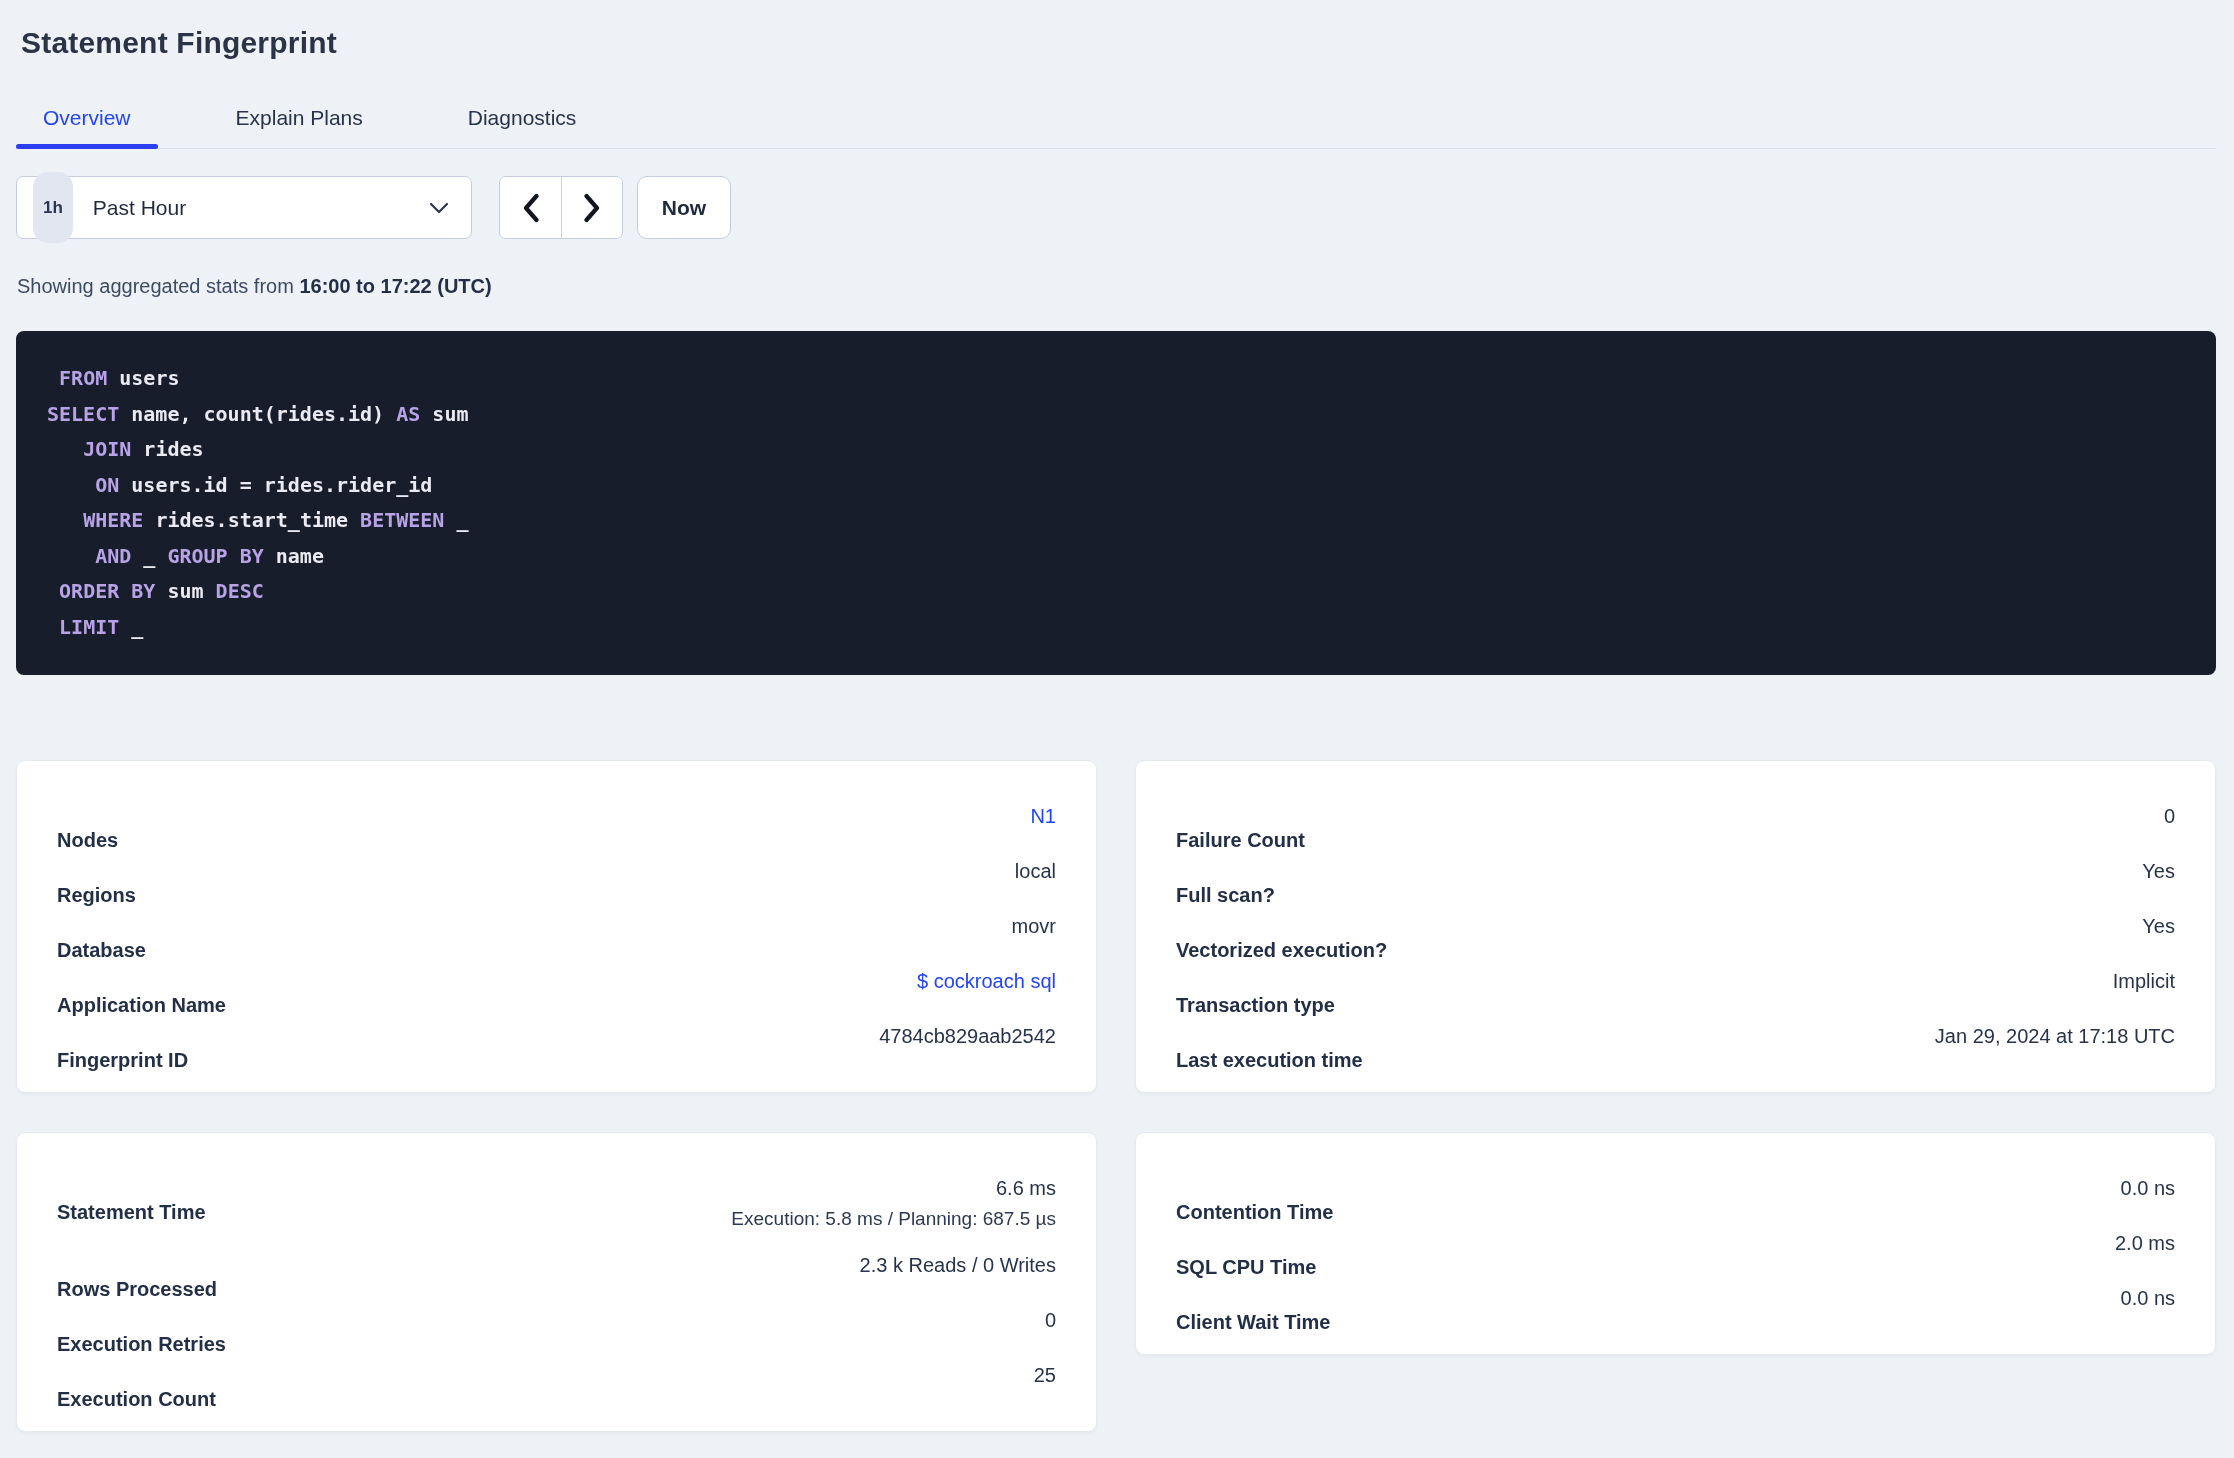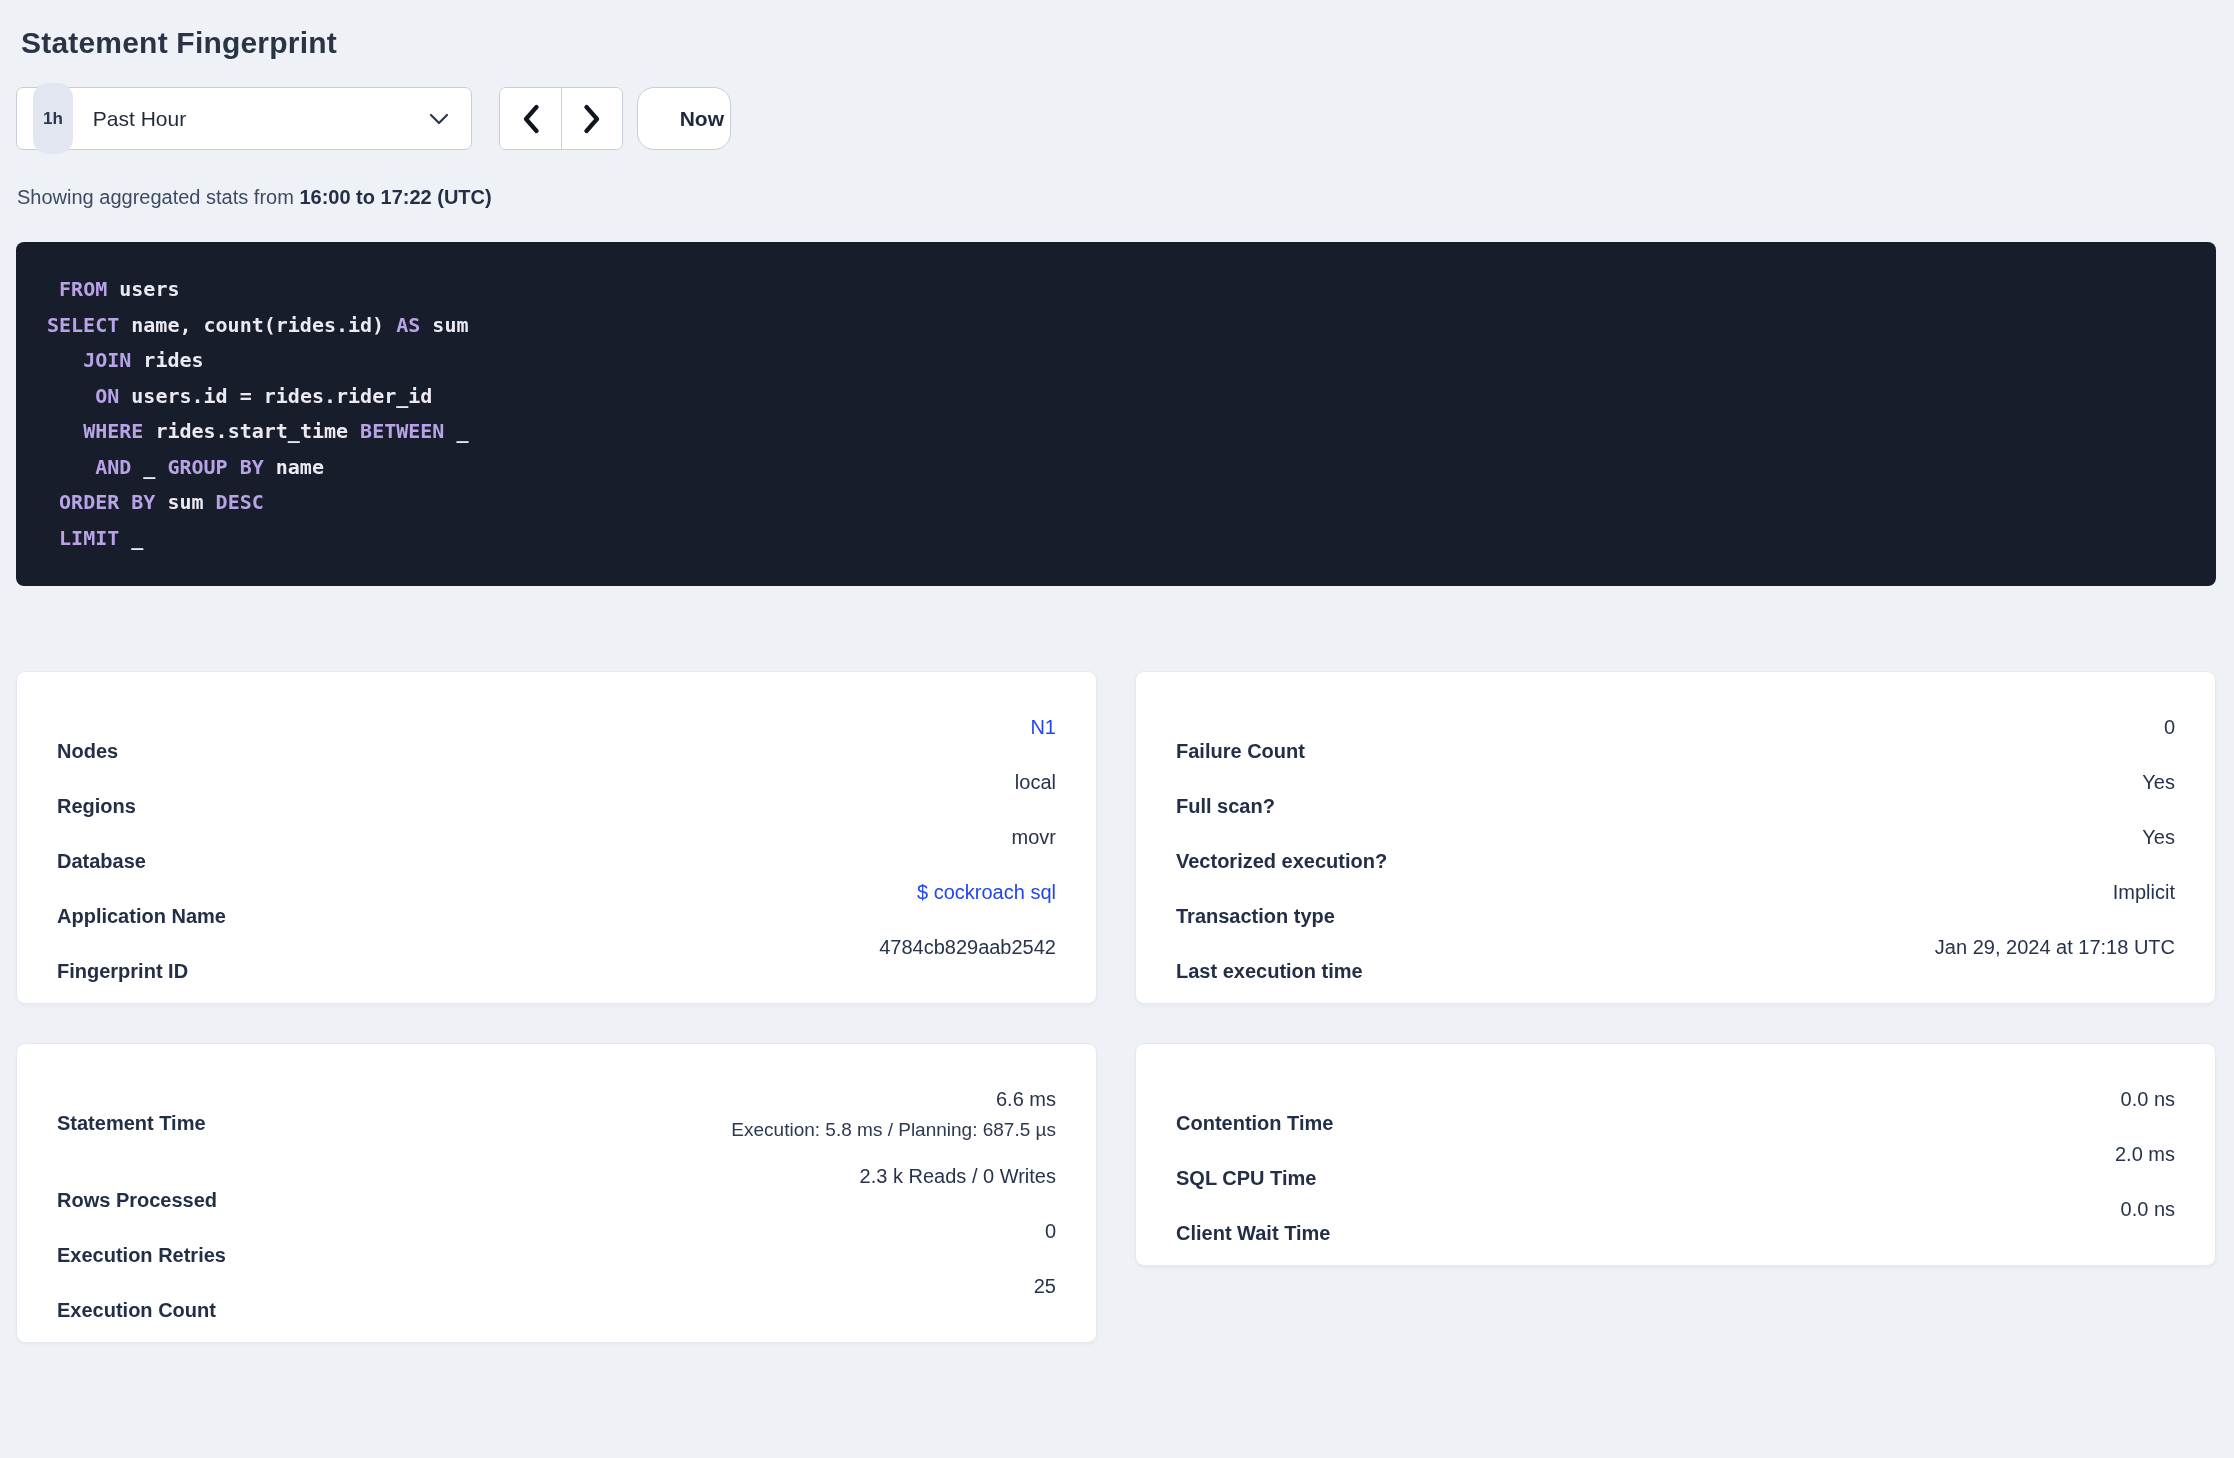--- a/index.html
+++ b/index.html
@@ -91,27 +91,26 @@
     align-items: center;
     justify-content: center;
     cursor: pointer;
   }
   .arrow-btn + .arrow-btn { border-left: 1px solid #c9d0df; }
   .now-btn {
     margin-left: 14px;
     width: 94px;
     background: #fff;
     border: 1px solid #c5cddd;
-    border-radius: 17px;
+    border-radius: 10px;
     font-family: inherit;
     font-size: 21px;
     font-weight: 600;
     color: #1f2a3e;
     cursor: pointer;
-    text-align: right;
   }
 
   
   .agg { margin: 36px 0 0 1px; font-size: 20px; color: #3c4a63; }
   .agg strong { color: #232f47; font-weight: 700; }
 
   
   .sql-box {
     margin-top: 33px;
     background: #181d2b;
@@ -160,20 +159,25 @@
     color: #2c3952;
   }
 </style>
 </head>
 <body>
 
 <div class="page">
 
   <h1 class="title">Statement Fingerprint</h1>
 
+  <div class="tabs" id="tabs">
+      <button class="tab active">Overview</button>
+      <button class="tab">Explain Plans</button>
+      <button class="tab">Diagnostics</button>
+    </div>
 
   <div class="controls">
     <button class="dropdown">
       <span class="badge">1h</span>
       <span class="dd-label">Past Hour</span>
       <svg width="20" height="12" viewBox="0 0 20 12">
         <path d="M2 2l8 8 8-8" fill="none" stroke="#2a3650" stroke-width="2.2" stroke-linecap="round" stroke-linejoin="round"></path>
       </svg>
     </button>
     <div class="arrow-group">

